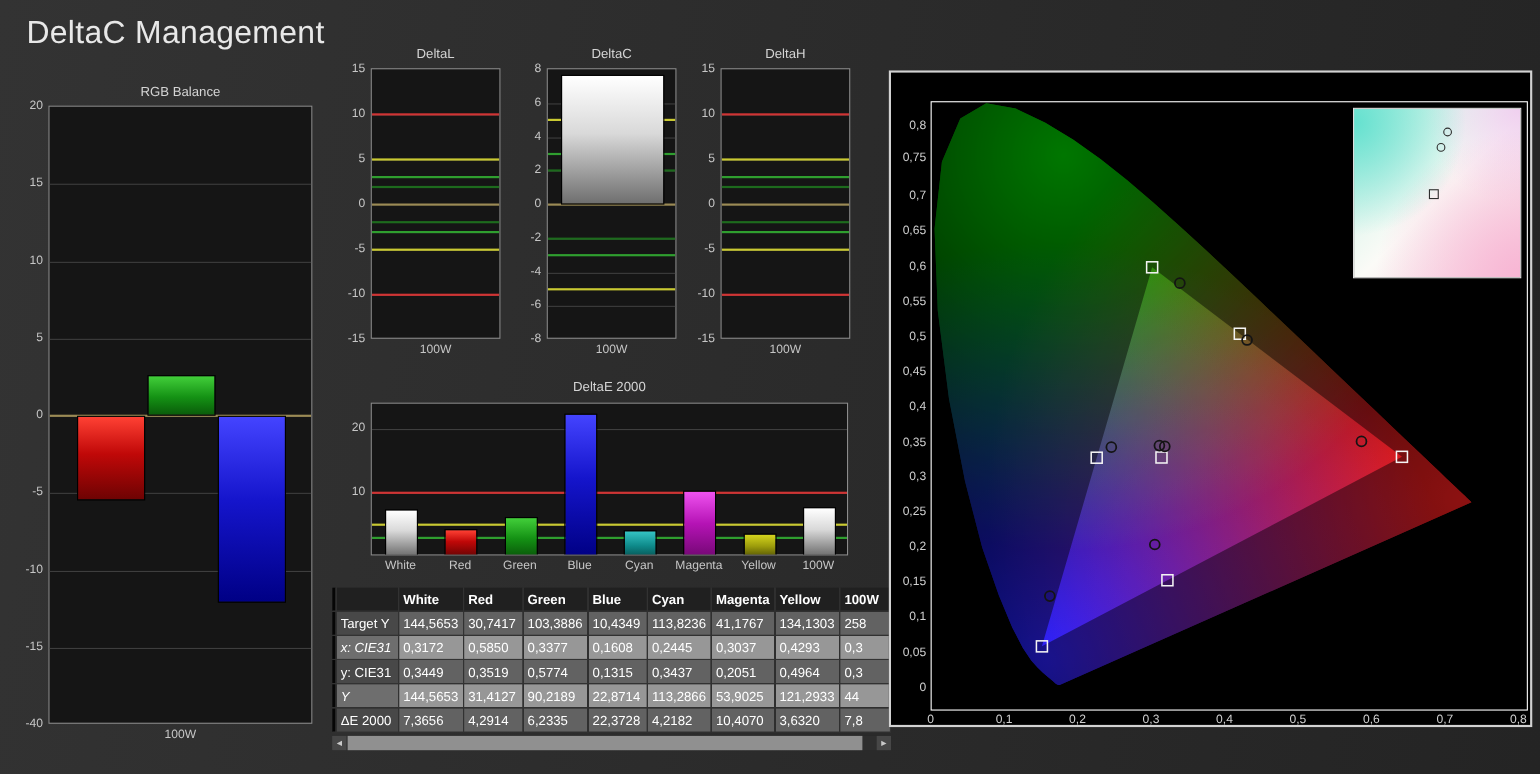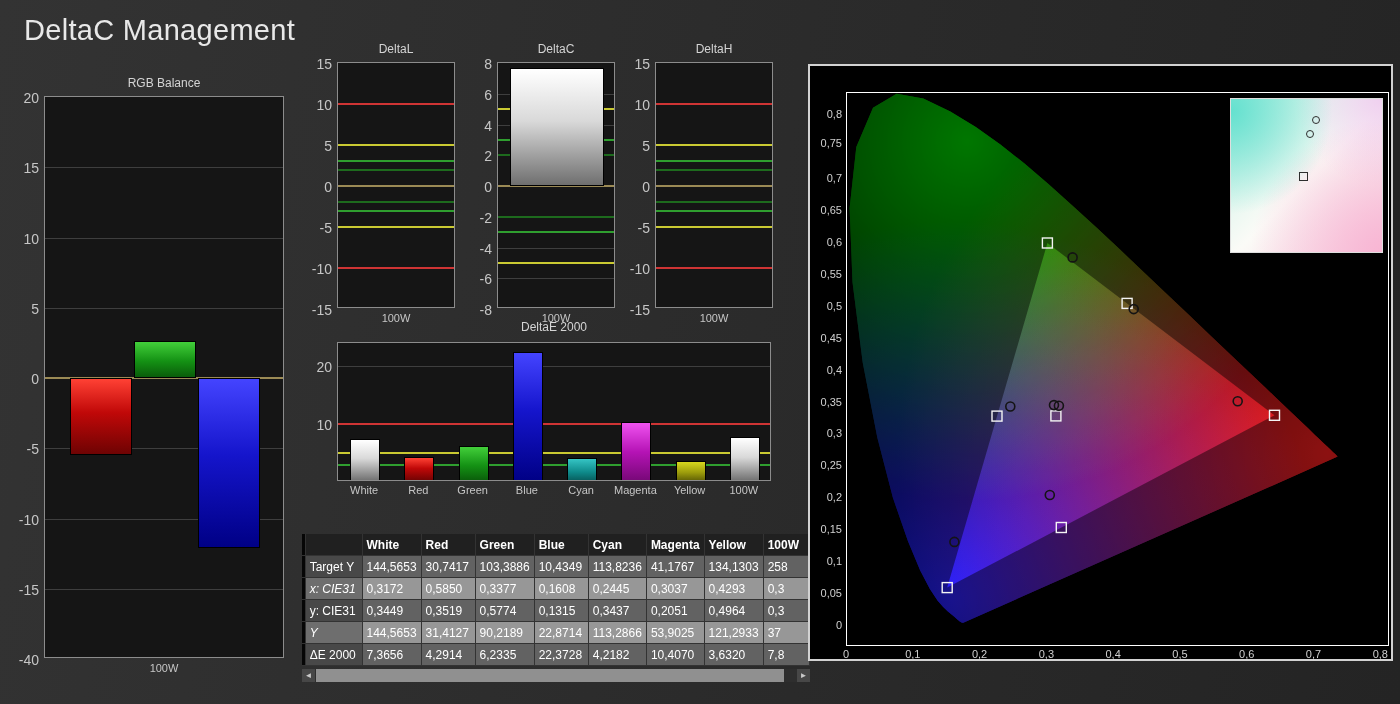--- a/index.html
+++ b/index.html
@@ -5,35 +5,35 @@
   html,body{margin:0;padding:0;background:#222;}
   #app{position:relative;width:1400px;height:704px;overflow:hidden;
        background:linear-gradient(100deg,#333333 0%,#2a2a2a 60%,#242424 100%);
        font-family:"Liberation Sans",sans-serif;}
   .page-title{position:absolute;left:24px;top:14px;font-size:29px;font-weight:400;color:#e8e8e8;letter-spacing:.3px;}
   .chart{position:absolute;}
   #chart-rgb{left:8px;top:76px;width:282px;height:612px;}
   #chart-deltal{left:300px;top:42px;width:158px;height:292px;}
   #chart-deltac{left:460px;top:42px;width:158px;height:292px;}
   #chart-deltah{left:618px;top:42px;width:158px;height:292px;}
-  #chart-de{left:305px;top:320px;width:470px;height:190px;}
+  #chart-de{left:305px;top:344px;width:470px;height:190px;}
   .chart-title{position:absolute;top:0;text-align:center;font-size:12px;color:#d4d4d4;}
   .plot{position:absolute;background:#151515;border:1px solid #8c8c8c;box-sizing:border-box;overflow:hidden;}
   .grid{position:absolute;left:0;right:0;height:1px;background:#3e3e3e;}
   .zero{position:absolute;left:0;right:0;height:2px;}
   .ref{position:absolute;left:0;right:0;height:2px;}
   .bar{position:absolute;border:1px solid #000;box-sizing:border-box;}
   .fill-red{background:linear-gradient(180deg,#ff4134 0%,#c00808 45%,#6e0303 100%);}
   .fill-green{background:linear-gradient(180deg,#42cf3a 0%,#149114 55%,#0a5c0a 100%);}
   .fill-blue{background:linear-gradient(180deg,#4444ff 0%,#1515cc 45%,#000085 100%);}
   .fill-cyan{background:linear-gradient(180deg,#35c4c4 0%,#0e8a8a 60%,#075c5c 100%);}
   .fill-magenta{background:linear-gradient(180deg,#ef52ef 0%,#b513b5 50%,#770877 100%);}
   .fill-yellow{background:linear-gradient(180deg,#d6d61e 0%,#9d9d0c 55%,#5f5f05 100%);}
   .fill-white{background:linear-gradient(180deg,#ffffff 0%,#d9d9d9 45%,#6f6f6f 100%);}
-  .ytick{position:absolute;text-align:right;font-size:14px;color:#c6c6c6;}
+  .ytick{position:absolute;text-align:right;font-size:11px;color:#c6c6c6;}
   .cat,.xlabel{position:absolute;text-align:center;font-size:11px;color:#c6c6c6;white-space:nowrap;}
   
   #data-table{position:absolute;left:302px;top:534px;width:508px;height:134px;overflow:hidden;color:#fff;font-size:12px;}
   #data-table table{border-collapse:collapse;table-layout:fixed;}
   #data-table th,#data-table td{height:21px;padding:0 4px;overflow:hidden;white-space:nowrap;text-align:left;
       border-right:1px solid #333;border-bottom:1px solid #333;font-weight:normal;}
   #data-table th{font-weight:bold;background:#202020;color:#fff;}
   .gutter{background:#060606 !important;padding:0 !important;}
   .row-a td{background:#626262;}
   .row-a td.lbl{background:#484848;}
@@ -270,21 +270,21 @@
           <tr class="row-b">
             <td class="gutter"></td>
             <td class="lbl">Y</td>
             <td>144,5653</td>
             <td>31,4127</td>
             <td>90,2189</td>
             <td>22,8714</td>
             <td>113,2866</td>
             <td>53,9025</td>
             <td>121,2933</td>
-            <td>37</td>
+            <td>44</td>
           </tr>
           <tr class="row-a">
             <td class="gutter"></td>
             <td class="lbl">ΔE 2000</td>
             <td>7,3656</td>
             <td>4,2914</td>
             <td>6,2335</td>
             <td>22,3728</td>
             <td>4,2182</td>
             <td>10,4070</td>

